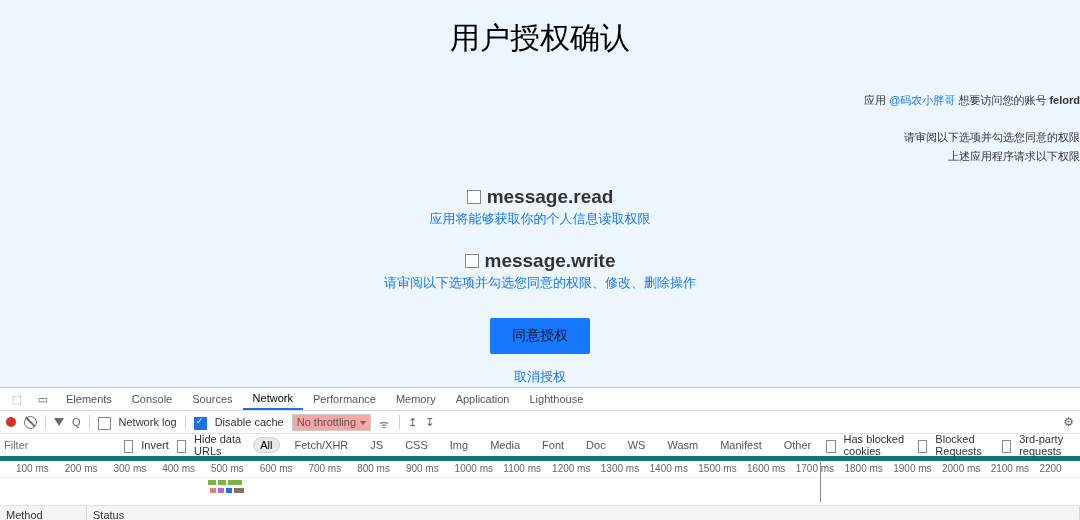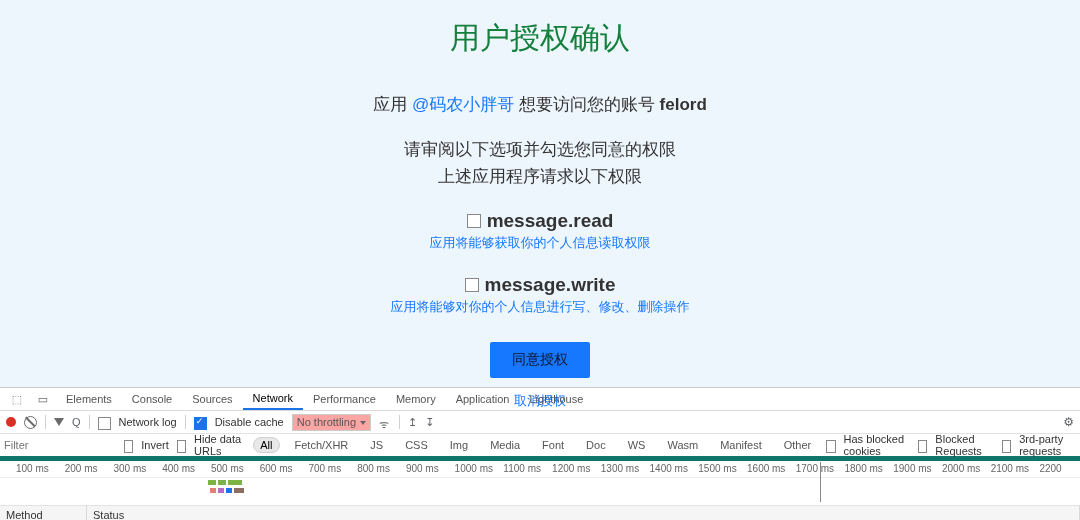--- a/index.html
+++ b/index.html
@@ -1,20 +1,20 @@
 <!DOCTYPE html>
 <html><head>
 <meta charset="utf-8">
 <style>
   html,body{margin:0;padding:0;font-family:"Segoe UI","Helvetica Neue",Arial,sans-serif;font-size:12px;color:#333;}
   body{background:#fff;}
   
   .page{background:#eef6fd;height:387px;box-sizing:border-box;padding-top:18px;text-align:center;}
-  .title{font-size:30px;font-weight:500;color:#15803d;margin:0 0 34px 0;}
-  .line{font-size:17px;color:#333;margin:4px 0;}
+  .title{font-size:30px;font-weight:500;color:#000000;margin:0 0 34px 0;}
+  .line{font-size:11px;color:#333;margin:4px 0;text-align:right;}
   .line .app-link{color:#1677ff;}
   .line b{font-weight:700;}
   .scope{margin-top:22px;}
   .scope-row{display:flex;align-items:center;justify-content:center;gap:6px;font-weight:700;font-size:19px;}
   .scope-desc{color:#1677ff;font-size:13px;margin-top:2px;}
   .chk{width:12px;height:12px;border:1px solid #888;background:#fff;display:inline-block;}
   .btn-primary{margin-top:26px;background:#1677ff;color:#0f172a;border:none;padding:9px 22px;font-size:14px;border-radius:2px;cursor:pointer;}
   .cancel{margin-top:14px;color:#1677ff;font-size:13px;cursor:pointer;}
   
   .devtools{border-top:1px solid #c9c9c9;font-size:11px;background:#fff;}
@@ -76,21 +76,21 @@
       <span>message.read</span>
     </div>
     <div class="scope-desc">应用将能够获取你的个人信息读取权限</div>
   </div>
 
   <div class="scope">
     <div class="scope-row">
       <span class="chk"></span>
       <span>message.write</span>
     </div>
-    <div class="scope-desc">应用将能够对你的个人信息进行写、修改、删除操作</div>
+    <div class="scope-desc">请审阅以下选项并勾选您同意的权限、修改、删除操作</div>
   </div>
 
   <div><button class="btn-primary">同意授权</button></div>
   <div class="cancel">取消授权</div>
 </div>
 
 <div class="devtools">
 
   <div class="tabs">
     <span class="hamb">⬚</span>

